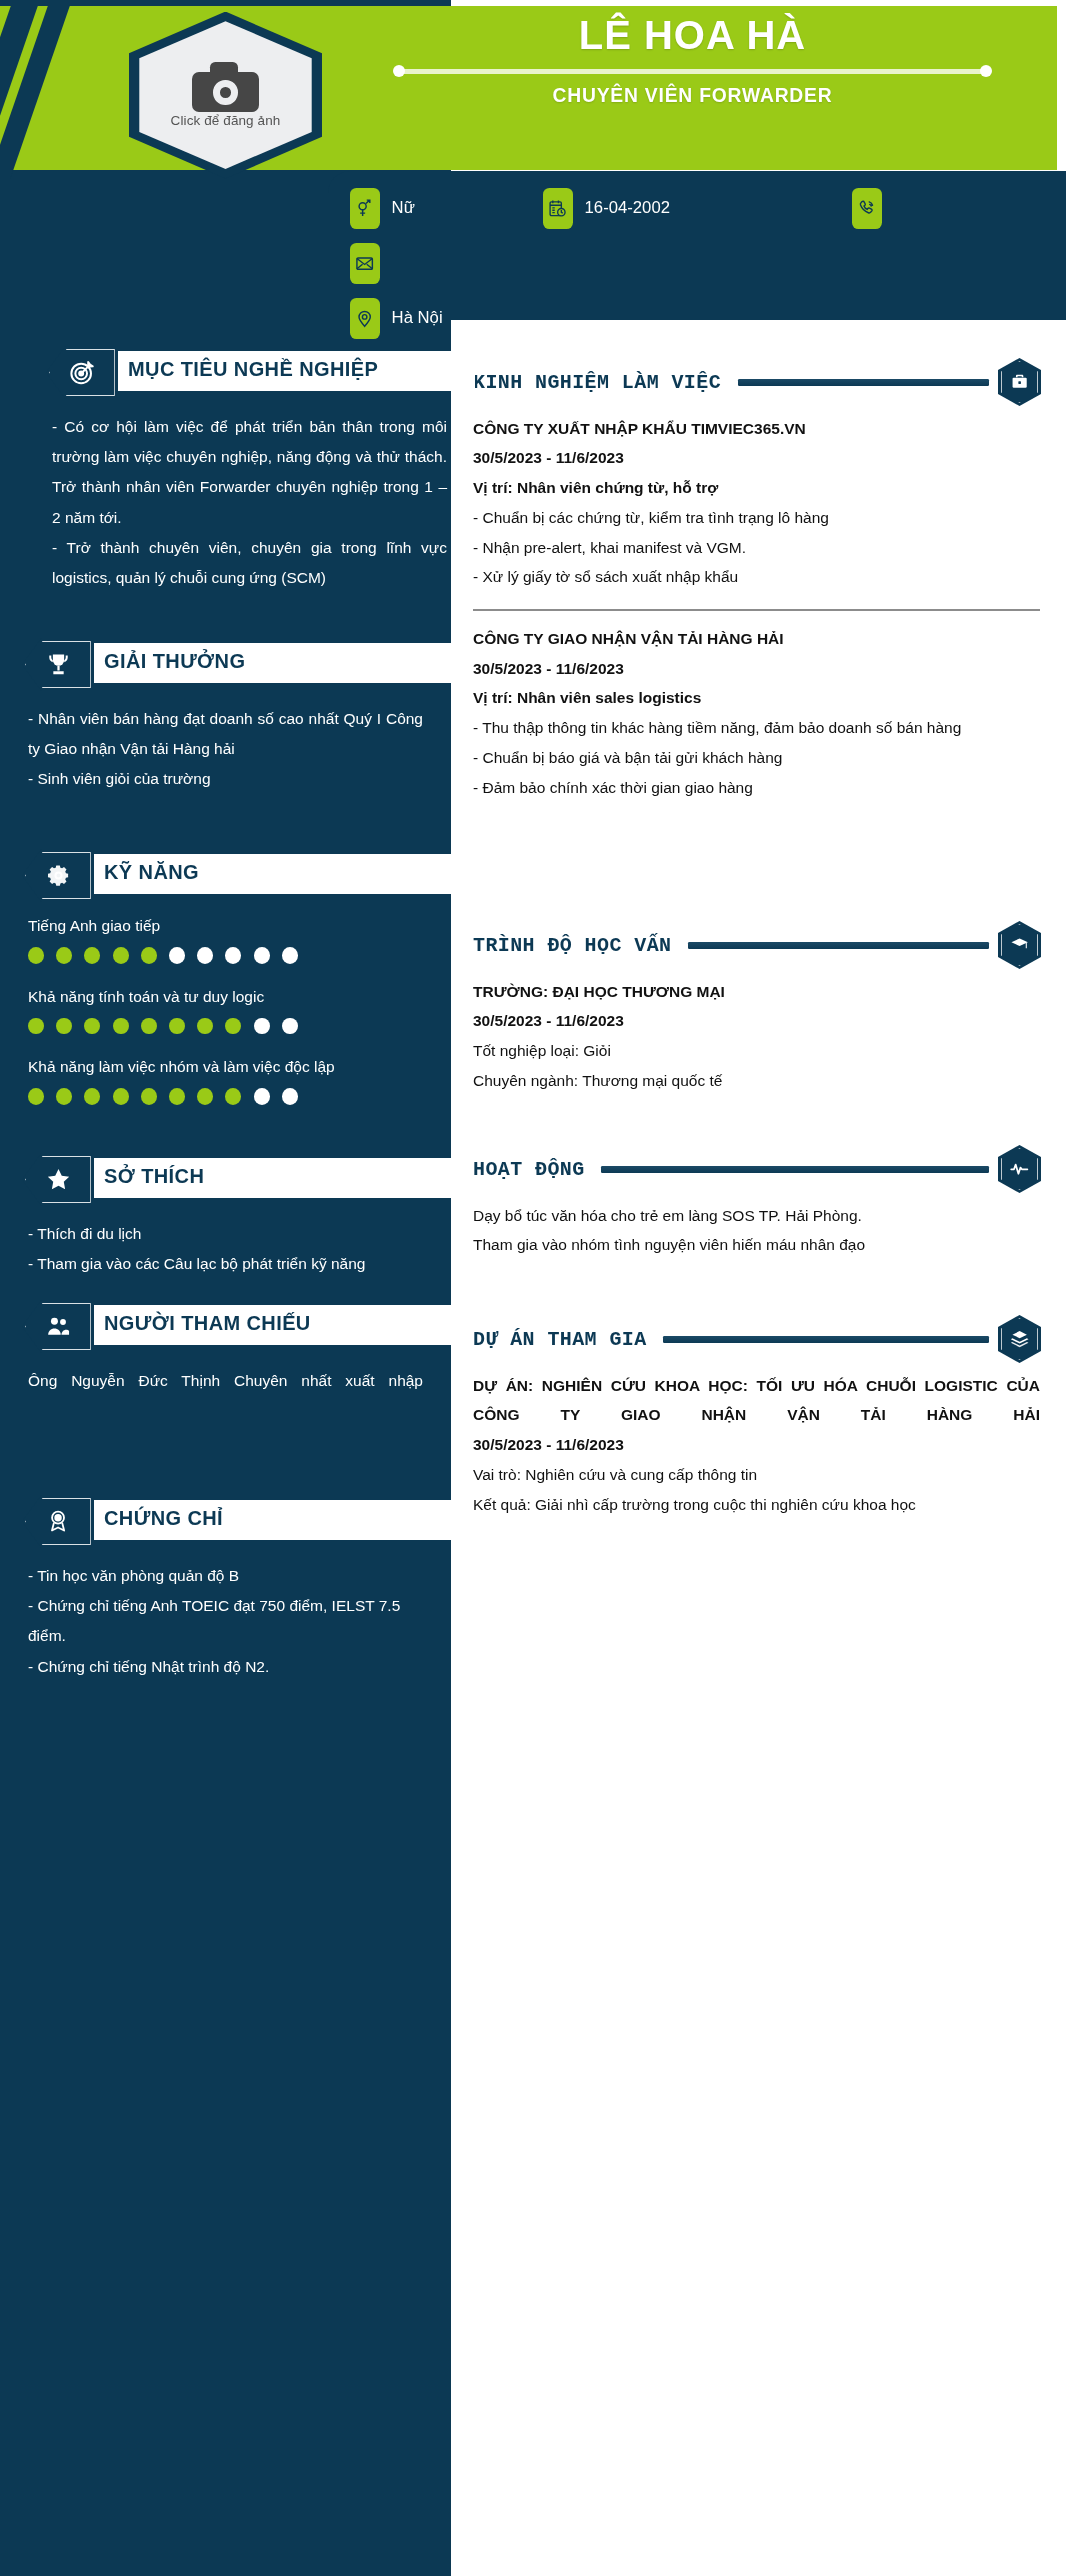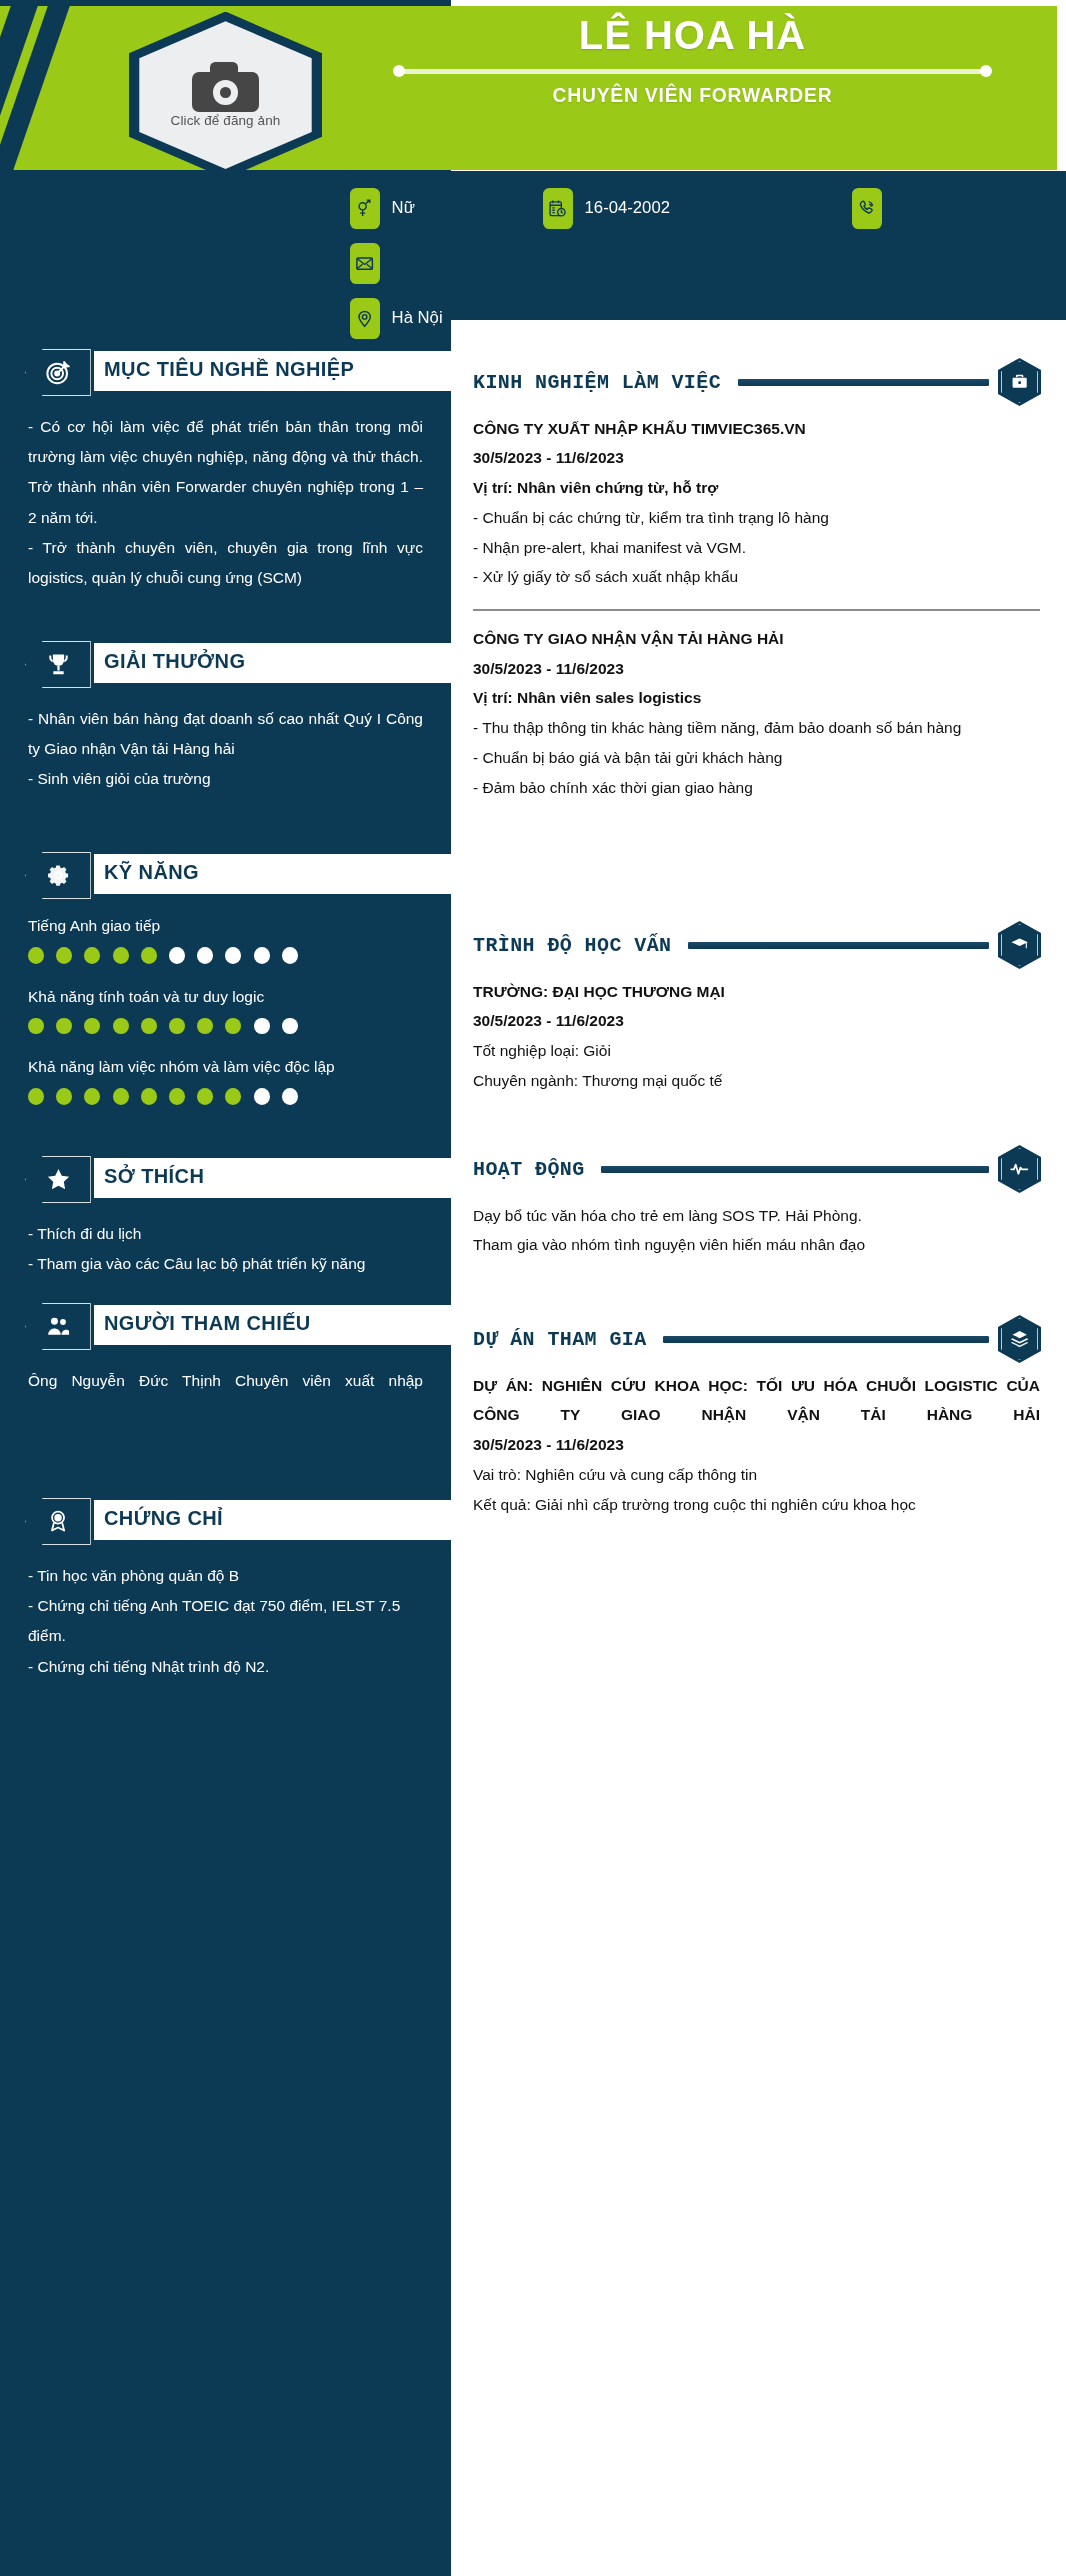--- a/index.html
+++ b/index.html
@@ -288,21 +288,21 @@
           <svg width="19.3" height="19.3" viewBox="0 0 24 24" fill="none" stroke="#0C3954" stroke-width="1.8">
             <path d="M12 21.5c4.4-5 7-8.3 7-11.5a7 7 0 1 0-14 0c0 3.2 2.6 6.5 7 11.5z"></path>
             <circle cx="12" cy="9.8" r="2.8"></circle>
           </svg>
         </span>
         <span class="c-text">Hà Nội</span>
       </div>
     </div>
   </div>
 
-  <div class="side" style="top:346px;">
+  <div class="side" style="top:346px;margin-left:24px;">
     <div class="side-head">
       <div class="side-head-bg"></div>
       <div class="sh-hex">
         <svg width="28" height="28" viewBox="0 0 24 24" fill="none" stroke="#ffffff" stroke-width="1.7">
           <circle cx="11.3" cy="12.4" r="8.4"></circle>
           <circle cx="11.3" cy="12.4" r="5"></circle>
           <circle cx="11.3" cy="12.4" r="1.7" fill="#ffffff"></circle>
           <path d="M11.3 12.4l7.6-7.6 M17.3 2.6l1.6 2.2 2.3 1.5-3.9.3z" stroke-linejoin="round"></path>
         </svg>
       </div>
@@ -414,21 +414,21 @@
         <svg width="27" height="27" viewBox="0 0 24 24" fill="#ffffff">
           <circle cx="8.4" cy="7.4" r="3.1"></circle>
             <circle cx="16" cy="8" r="2.6"></circle>
           <path d="M2.8 19.4c0-3.3 2.5-5.6 5.6-5.6s5.6 2.3 5.6 5.6z"></path>
           <path d="M14.6 19.4c0-2.6 1.9-4.6 4.2-4.6 1.1 0 2 .4 2.6 1v3.6z"></path>
         </svg>
       </div>
       <div class="sh-title">NGƯỜI THAM CHIẾU</div>
     </div>
     <div class="side-body" style="text-align:justify; text-align-last:justify; white-space:nowrap; overflow:hidden;">
-      <p>Ông Nguyễn Đức Thịnh Chuyên viên xuất nhập</p>
+      <p>Ông Nguyễn Đức Thịnh Chuyên nhất xuất nhập</p>
     </div>
   </div>
 
   <div class="side" style="top:1495px;">
     <div class="side-head">
       <div class="side-head-bg"></div>
       <div class="sh-hex">
         <svg width="27" height="27" viewBox="0 0 24 24" fill="none" stroke="#ffffff" stroke-width="1.6">
           <circle cx="11.6" cy="8.6" r="5.3"></circle>
           <circle cx="11.6" cy="8.6" r="2.5" fill="#ffffff"></circle>

